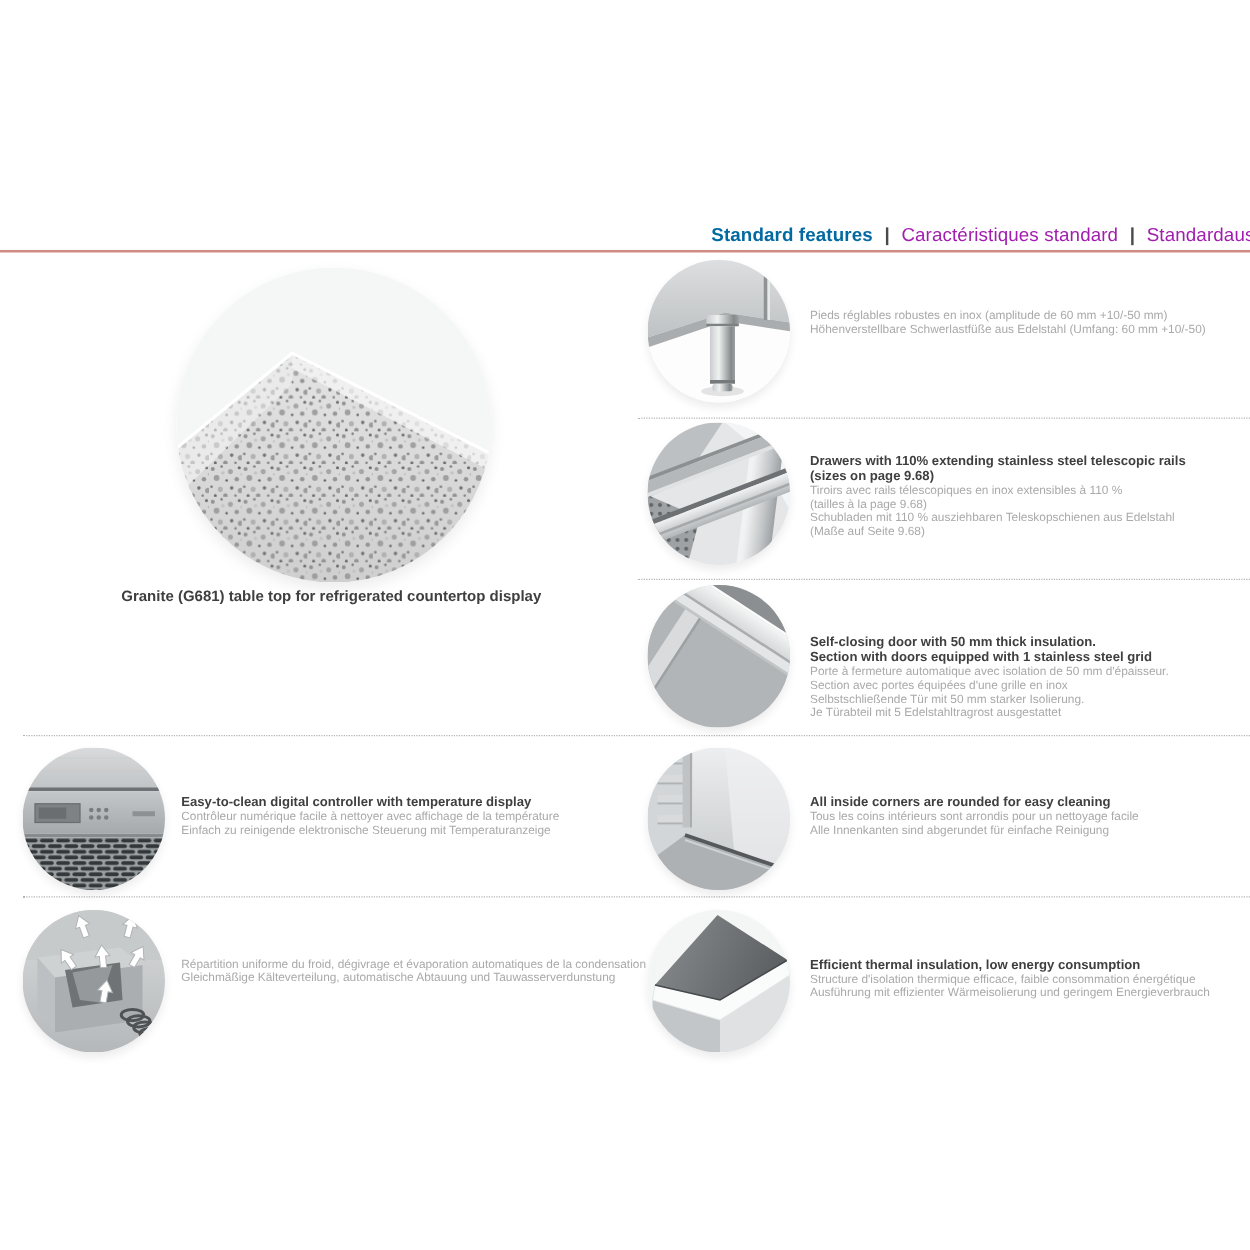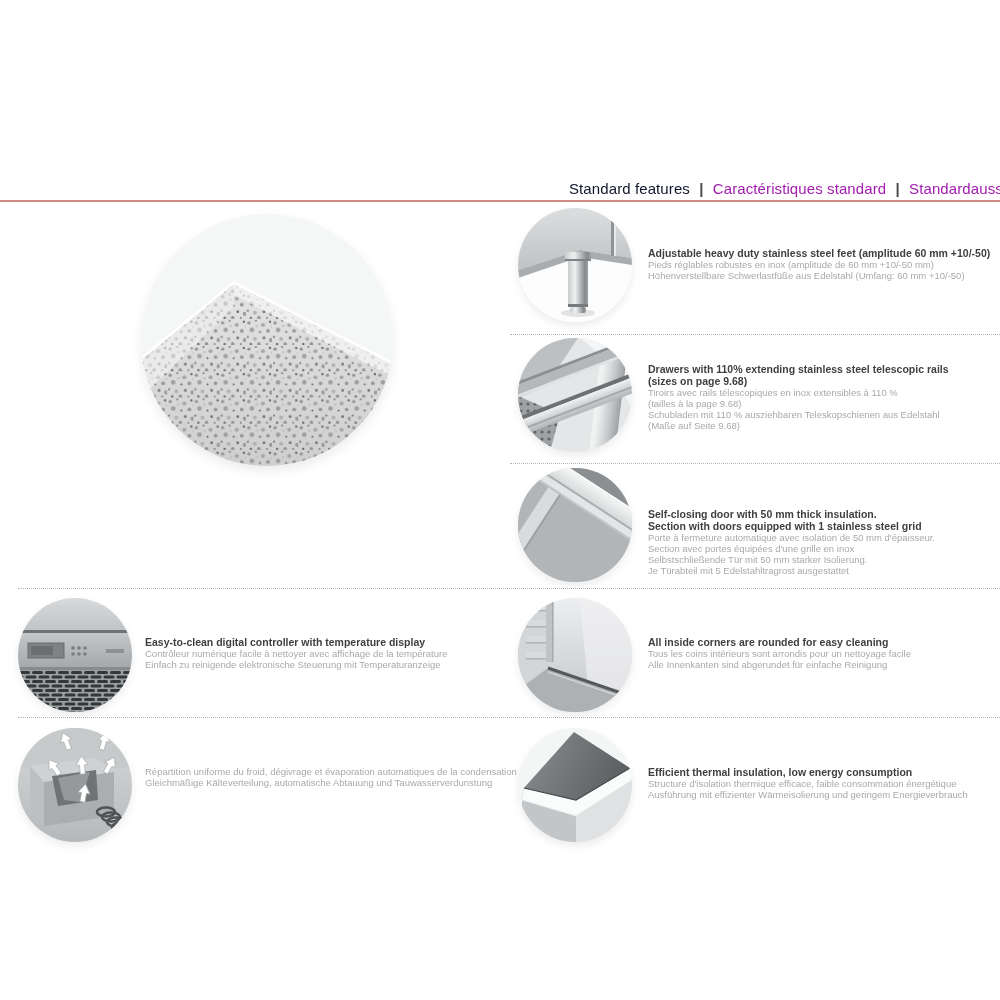--- a/index.html
+++ b/index.html
@@ -1,21 +1,21 @@
 <!DOCTYPE html>
 <html><head>
 <meta charset="utf-8">
 <style>
   html,body{margin:0;padding:0;}
   body{width:1000px;height:1000px;position:relative;overflow:hidden;background:#ffffff;
        font-family:"Liberation Sans","DejaVu Sans",sans-serif;}
   .abs{position:absolute;}
   
   .hdr{top:180px;left:569px;white-space:nowrap;font-size:15px;letter-spacing:0.1px;}
-  .hdr .en{color:#0f172a;}
+  .hdr .en{color:#0369a1;font-weight:bold;}
   .hdr .sep{color:#4a4a4a;font-weight:bold;padding:0 5px;}
   .hdr .alt{color:#a21caf;}
   .rule{top:200px;left:0;width:1000px;height:2px;background:#cf8b84;}
   
   .dotsep{height:0;border-top:1px dotted #b5b5b5;}
   
   .circle{width:114px;height:114px;border-radius:50%;overflow:hidden;
           box-shadow:0 4px 8px rgba(0,0,0,.08);}
   .bigcircle{width:252px;height:252px;border-radius:50%;overflow:hidden;
           box-shadow:0 5px 12px rgba(0,0,0,.08);}
@@ -74,20 +74,21 @@
   <polygon points="92,68 258,152 258,166 92,80" fill="url(#speck)" opacity="0.25"></polygon>
 
   <polygon points="92,80 258,166 258,250 -8,250 -8,190 92,92" fill="url(#slabg)"></polygon>
   <polygon points="92,80 258,166 258,250 -8,250 -8,190 92,92" fill="url(#speck)" opacity="0.9"></polygon>
 
   <polyline points="-8,150 92,68 258,152" fill="none" stroke="#ffffff" stroke-width="2.5"></polyline>
 </svg>
 </div>
 
 <div class="abs caption" style="left:40px;top:470px;width:450px">
+  <div class="cap-t">Granite (G681) table top for refrigerated countertop display</div>
 </div>
 
 <div class="abs dotsep" style="top:334px;left:510px;width:490px"></div>
 <div class="abs dotsep" style="top:463px;left:510px;width:490px"></div>
 <div class="abs dotsep" style="top:588px;left:18px;width:982px"></div>
 <div class="abs dotsep" style="top:717px;left:18px;width:982px"></div>
 
 <div class="abs circle" style="left:518px;top:208px">
 <svg width="114" height="114" viewBox="0 0 114 114" xmlns="http://www.w3.org/2000/svg">
   <defs>
@@ -109,21 +110,20 @@
   <rect x="96" y="0" width="2" height="48" fill="#e8eaea"></rect>
   <ellipse cx="60" cy="105" rx="17" ry="4" fill="#e3e3e3"></ellipse>
   <rect x="47" y="44" width="26" height="9" rx="2" fill="url(#cyl1)"></rect>
   <rect x="47" y="51" width="26" height="2" fill="#7e8284"></rect>
   <rect x="50" y="53" width="20" height="45" fill="url(#cyl1)"></rect>
   <rect x="50" y="96" width="20" height="3" fill="#777a7c"></rect>
   <rect x="52" y="99" width="16" height="6" rx="2" fill="url(#cyl1)"></rect>
 </svg>
 </div>
 <div class="abs" style="left:648px;top:247px">
-  <div class="ft">Adjustable heavy duty stainless steel feet (amplitude 60 mm +10/-50)</div>
   <div class="fd">Pieds réglables robustes en inox (amplitude de 60 mm +10/-50 mm)</div>
   <div class="fd">Höhenverstellbare Schwerlastfüße aus Edelstahl (Umfang: 60 mm +10/-50)</div>
 </div>
 
 <div class="abs circle" style="left:518px;top:338px">
 <svg width="114" height="114" viewBox="0 0 114 114" xmlns="http://www.w3.org/2000/svg">
   <defs>
     <pattern id="perf" width="7" height="7" patternUnits="userSpaceOnUse">
       <rect width="7" height="7" fill="#9ea2a4"></rect>
       <circle cx="3" cy="3" r="1.6" fill="#5f6466"></circle>

